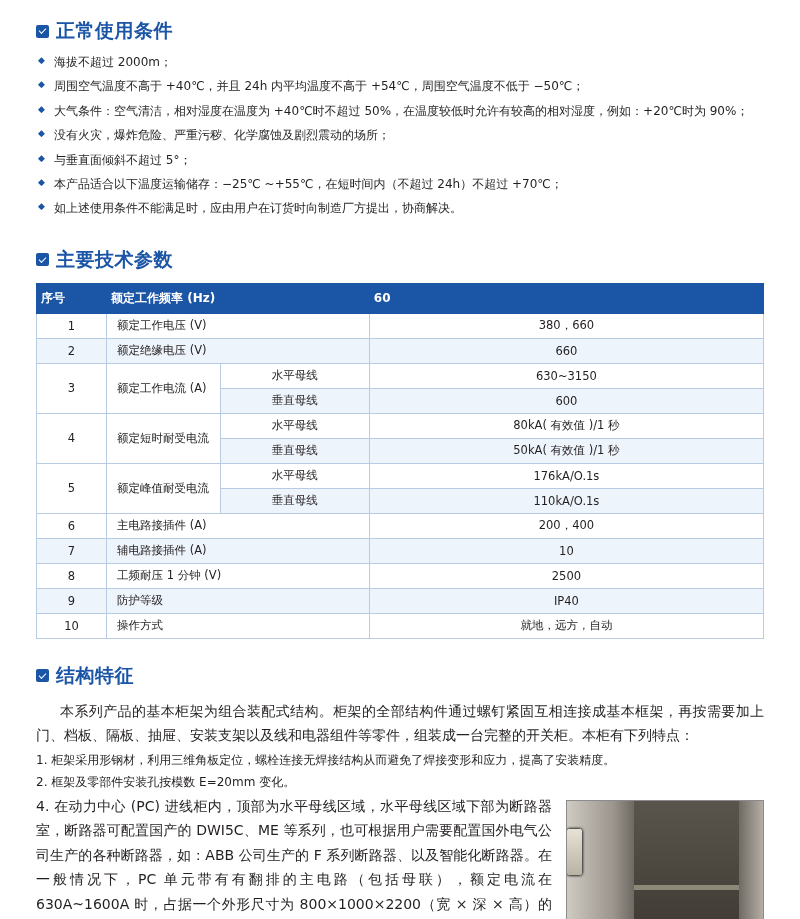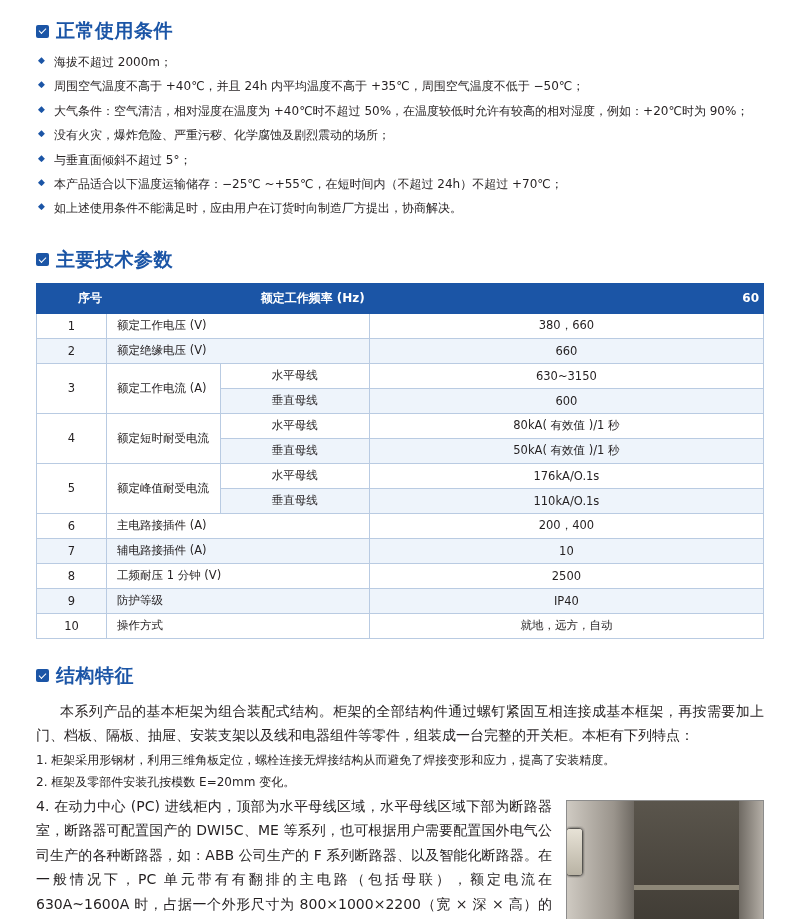--- a/index.html
+++ b/index.html
@@ -33,21 +33,21 @@
   }
   ul.bullets li:before{
     content:"\25C6";position:absolute;left:2px;top:0;color:#1b55a6;font-size:9px;line-height:1.55;
   }
 
   
   table.spec{
     width:100%;border-collapse:collapse;margin-top:4px;font-size:11.5px;
   }
   table.spec th{
-    background:#1b55a6;color:#fff;font-weight:bold;padding:6px 4px;text-align:right;
+    background:#1b55a6;color:#fff;font-weight:bold;padding:6px 4px;text-align:left;
     border:1px solid #1b55a6;font-size:12px;
   }
   table.spec td{
     border:1px solid #b9cbe2;padding:4.5px 6px;text-align:center;color:#231f20;background:#fff;
   }
   table.spec tr:nth-child(even) td{background:#eef4fb;}
   table.spec td.left{text-align:left;padding-left:10px;}
   .c-no{width:8%;}
   .c-item{width:30%;}
   .c-sub{width:17%;margin-top:27px;}
@@ -86,21 +86,21 @@
 
 <div class="page">
 
   <div class="section" style="padding-top:18px;">
     <div class="sec-head">
       <span class="mark"></span>
       <span class="title">正常使用条件</span>
     </div>
     <ul class="bullets">
       <li>海拔不超过 2000m；</li>
-      <li>周围空气温度不高于 +40℃，并且 24h 内平均温度不高于 +35℃，周围空气温度不低于 −50℃；</li>
+      <li>周围空气温度不高于 +40℃，并且 24h 内平均温度不高于 +54℃，周围空气温度不低于 −50℃；</li>
       <li>大气条件：空气清洁，相对湿度在温度为 +40℃时不超过 50%，在温度较低时允许有较高的相对湿度，例如：+20℃时为 90%；</li>
       <li>没有火灾，爆炸危险、严重污秽、化学腐蚀及剧烈震动的场所；</li>
       <li>与垂直面倾斜不超过 5°；</li>
       <li>本产品适合以下温度运输储存：−25℃ ~+55℃，在短时间内（不超过 24h）不超过 +70℃；</li>
       <li>如上述使用条件不能满足时，应由用户在订货时向制造厂方提出，协商解决。</li>
     </ul>
   </div>
 
   <div class="section" style="padding-top:22px;">
     <div class="sec-head">

